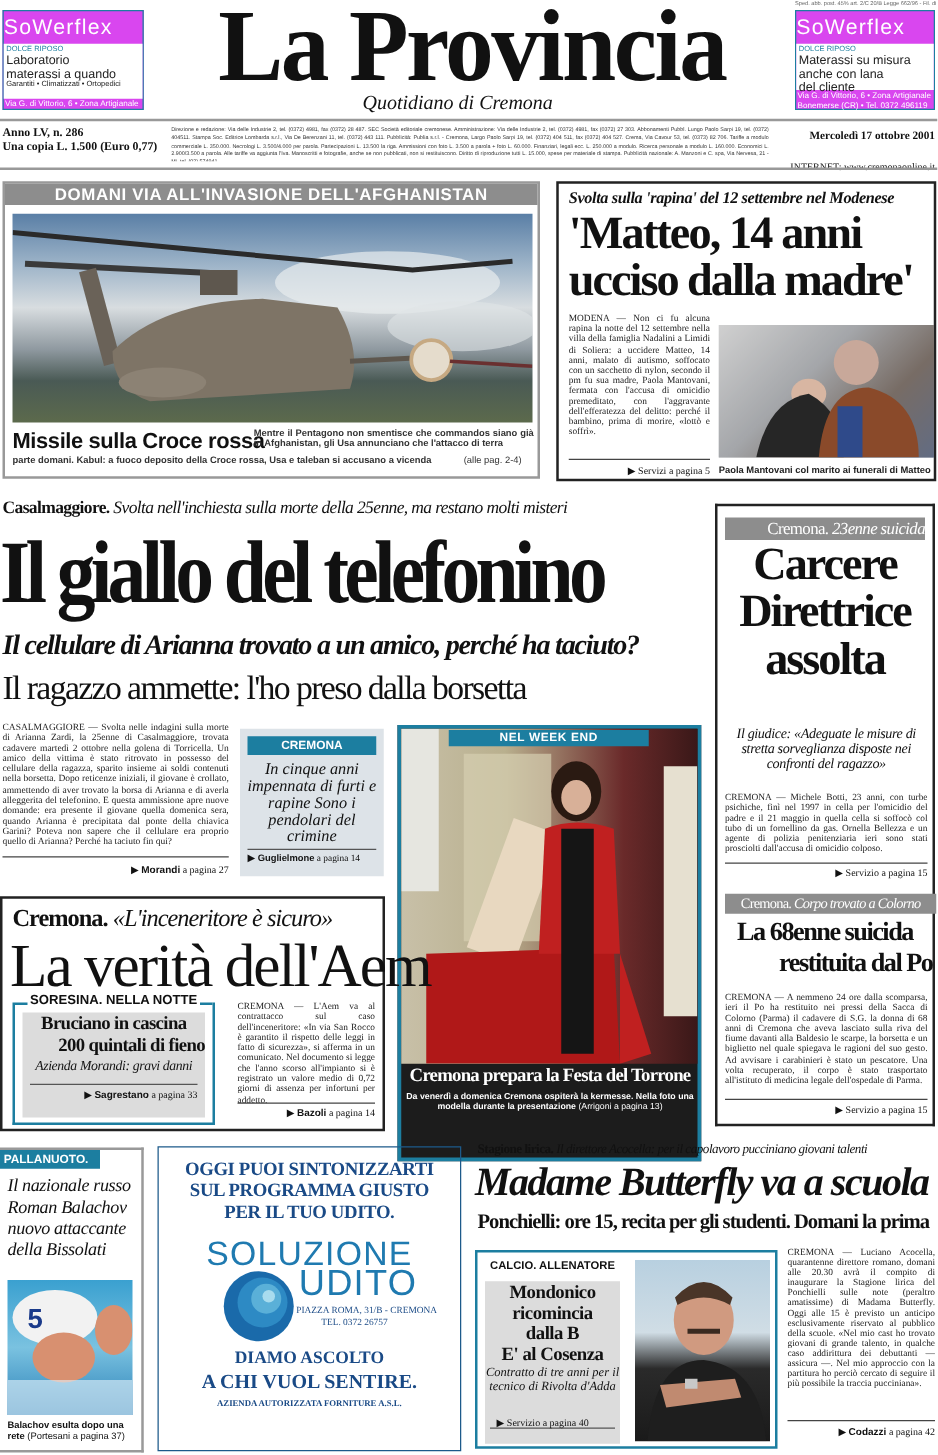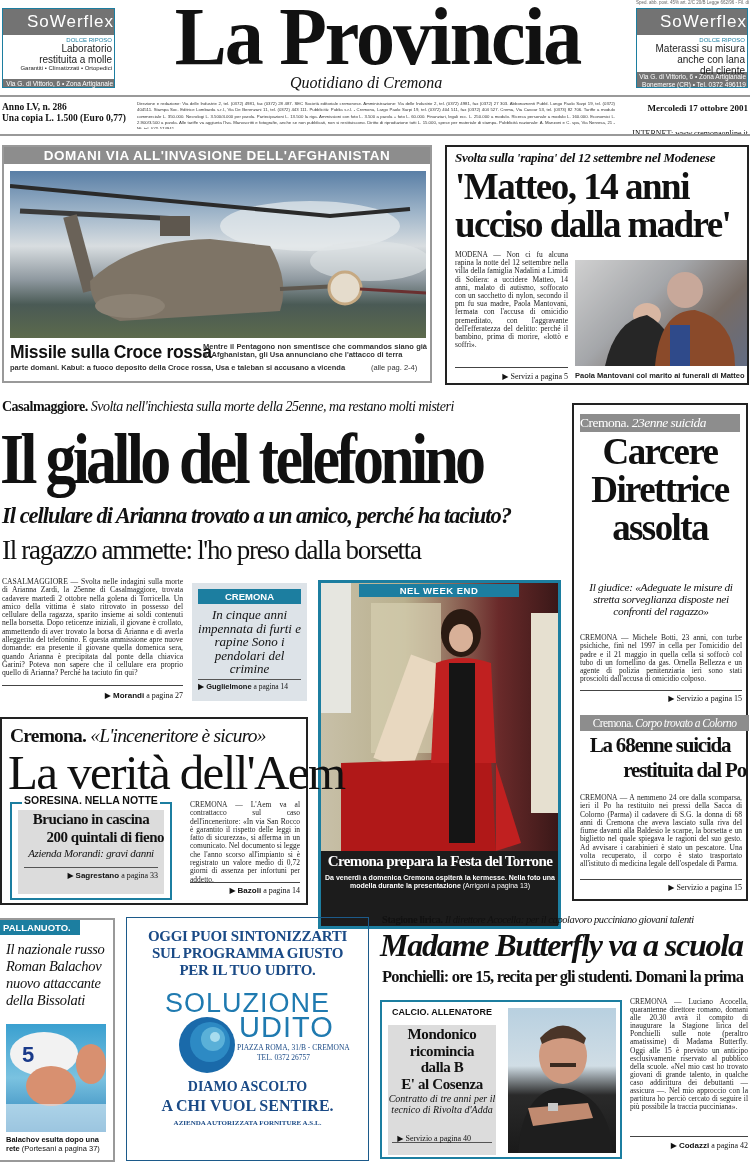--- a/index.html
+++ b/index.html
@@ -1,21 +1,21 @@
 <!DOCTYPE html>
 <html><head>
 <meta charset="utf-8">
 <style>
 *{box-sizing:border-box;margin:0;padding:0}
 body{width:750px;height:1164px;background:#fff;position:relative;overflow:hidden;font-family:"Liberation Serif",serif;color:#111}
 .abs{position:absolute}
 .serif{font-family:"Liberation Serif",serif}
 .sans{font-family:"Liberation Sans",sans-serif}
 
-.adtop{background:#737373;border:1px solid #1c7ea0;color:#fff;text-align:right}
+.adtop{background:#d946ef;border:1px solid #1c7ea0;color:#fff;text-align:left}
 .adtop .brand{font-family:"Liberation Sans",sans-serif;font-size:17px;letter-spacing:1px;height:26px;line-height:26px}
 .adtop .white{background:#fff;color:#222;padding:2px 2px 1px}
 .adtop .small-blue{color:#1c7ea0;font-size:6px;font-family:"Liberation Sans",sans-serif}
 .adtop .txt{font-family:"Liberation Sans",sans-serif;font-size:10px;line-height:11px}
 .adtop .tiny{font-family:"Liberation Sans",sans-serif;font-size:6px;line-height:7px;color:#222}
 .adtop .foot{font-family:"Liberation Sans",sans-serif;font-size:6.5px;line-height:8px;padding:1px}
 .masthead{font-family:"Liberation Serif",serif;font-weight:bold;font-size:78px;letter-spacing:-2px;line-height:78px}
 .hr{background:#999;height:2px}
 .box{border:2px solid #222}
 .graybar{background:#8d8d8d;color:#fff}
@@ -26,21 +26,21 @@
 .photo{overflow:hidden}
 </style>
 </head>
 <body>
 
 <div class="abs adtop" style="left:2px;top:8px;width:113px;height:80px">
   <div class="brand">SoWerflex</div>
   <div class="white" style="height:44px">
     <div class="small-blue">DOLCE RIPOSO</div>
     <div class="txt">Laboratorio</div>
-    <div class="txt">restituita a molle</div>
+    <div class="txt">materassi a quando</div>
     <div class="tiny">Garantiti • Climatizzati • Ortopedici</div>
   </div>
   <div class="foot" style="padding-bottom:0">Via G. di Vittorio, 6 • Zona Artigianale</div>
   <div class="foot" style="padding-top:0">Bonemerse (CR) • Tel. 0372 496119</div>
 </div>
 
 <div class="abs sans" style="left:636px;top:0;width:114px;font-size:4.5px;color:#666;white-space:nowrap;overflow:hidden">Sped. abb. post. 45% art. 2/C 20/B Legge 662/96 - Fil. di Cremona</div>
 <div class="abs adtop" style="left:636px;top:8px;width:112px;height:80px">
   <div class="brand">SoWerflex</div>
   <div class="white" style="height:37px">
@@ -144,21 +144,21 @@
   </div>
   <div class="abs sans" style="left:38px;top:1px;width:160px;height:13px;line-height:13px;background:#1c7ea0;color:#fff;font-size:9.5px;font-weight:bold;text-align:center;letter-spacing:0.5px">NEL WEEK END</div>
   <div class="abs serif" style="left:4px;top:270px;width:230px;font-size:15px;color:#fff;font-weight:bold;white-space:nowrap;letter-spacing:-0.6px;text-align:center">Cremona prepara la Festa del Torrone</div>
   <div class="abs sans" style="left:4px;top:291px;width:230px;font-size:7px;line-height:8.3px;color:#fff;text-align:center">
     <b>Da venerdì a domenica Cremona ospiterà la kermesse. Nella foto una modella durante la presentazione</b>
     <span>(Arrigoni a pagina 13)</span>
   </div>
 </div>
 
 <div class="abs box" style="left:572px;top:403px;width:176px;height:305px;border-bottom:none">
-  <div class="abs graybar serif" style="left:6px;top:9px;width:160px;height:18px;line-height:18px;font-size:13.5px;text-align:left;white-space:nowrap;letter-spacing:-0.5px">
+  <div class="abs graybar serif" style="left:6px;top:9px;width:160px;height:18px;line-height:18px;font-size:13.5px;text-align:right;white-space:nowrap;letter-spacing:-0.5px">
     <span>Cremona.</span> <i>23enne suicida</i>
   </div>
   <div class="abs serif" style="left:0;top:28px;width:172px;text-align:center;font-weight:bold;font-size:37px;line-height:38px;letter-spacing:-1.6px">
     <div>Carcere</div>
     <div>Direttrice</div>
     <div>assolta</div>
   </div>
   <div class="abs serif" style="left:4px;top:176px;width:166px;font-size:11.3px;line-height:12px;font-style:italic;text-align:center;letter-spacing:-0.3px">Il giudice: «Adeguate le misure di stretta sorveglianza disposte nei confronti del ragazzo»</div>
   <div class="abs body-text" style="left:6px;top:229px;width:162px;font-size:7.5px;line-height:8.3px">CREMONA — Michele Botti, 23 anni, con turbe psichiche, finì nel 1997 in cella per l'omicidio del padre e il 21 maggio in quella cella si soffocò col tubo di un fornellino da gas. Ornella Bellezza e un agente di polizia penitenziaria ieri sono stati prosciolti dall'accusa di omicidio colposo.</div>
   <div class="abs" style="left:6px;top:285px;width:162px;height:1px;background:#444"></div>

